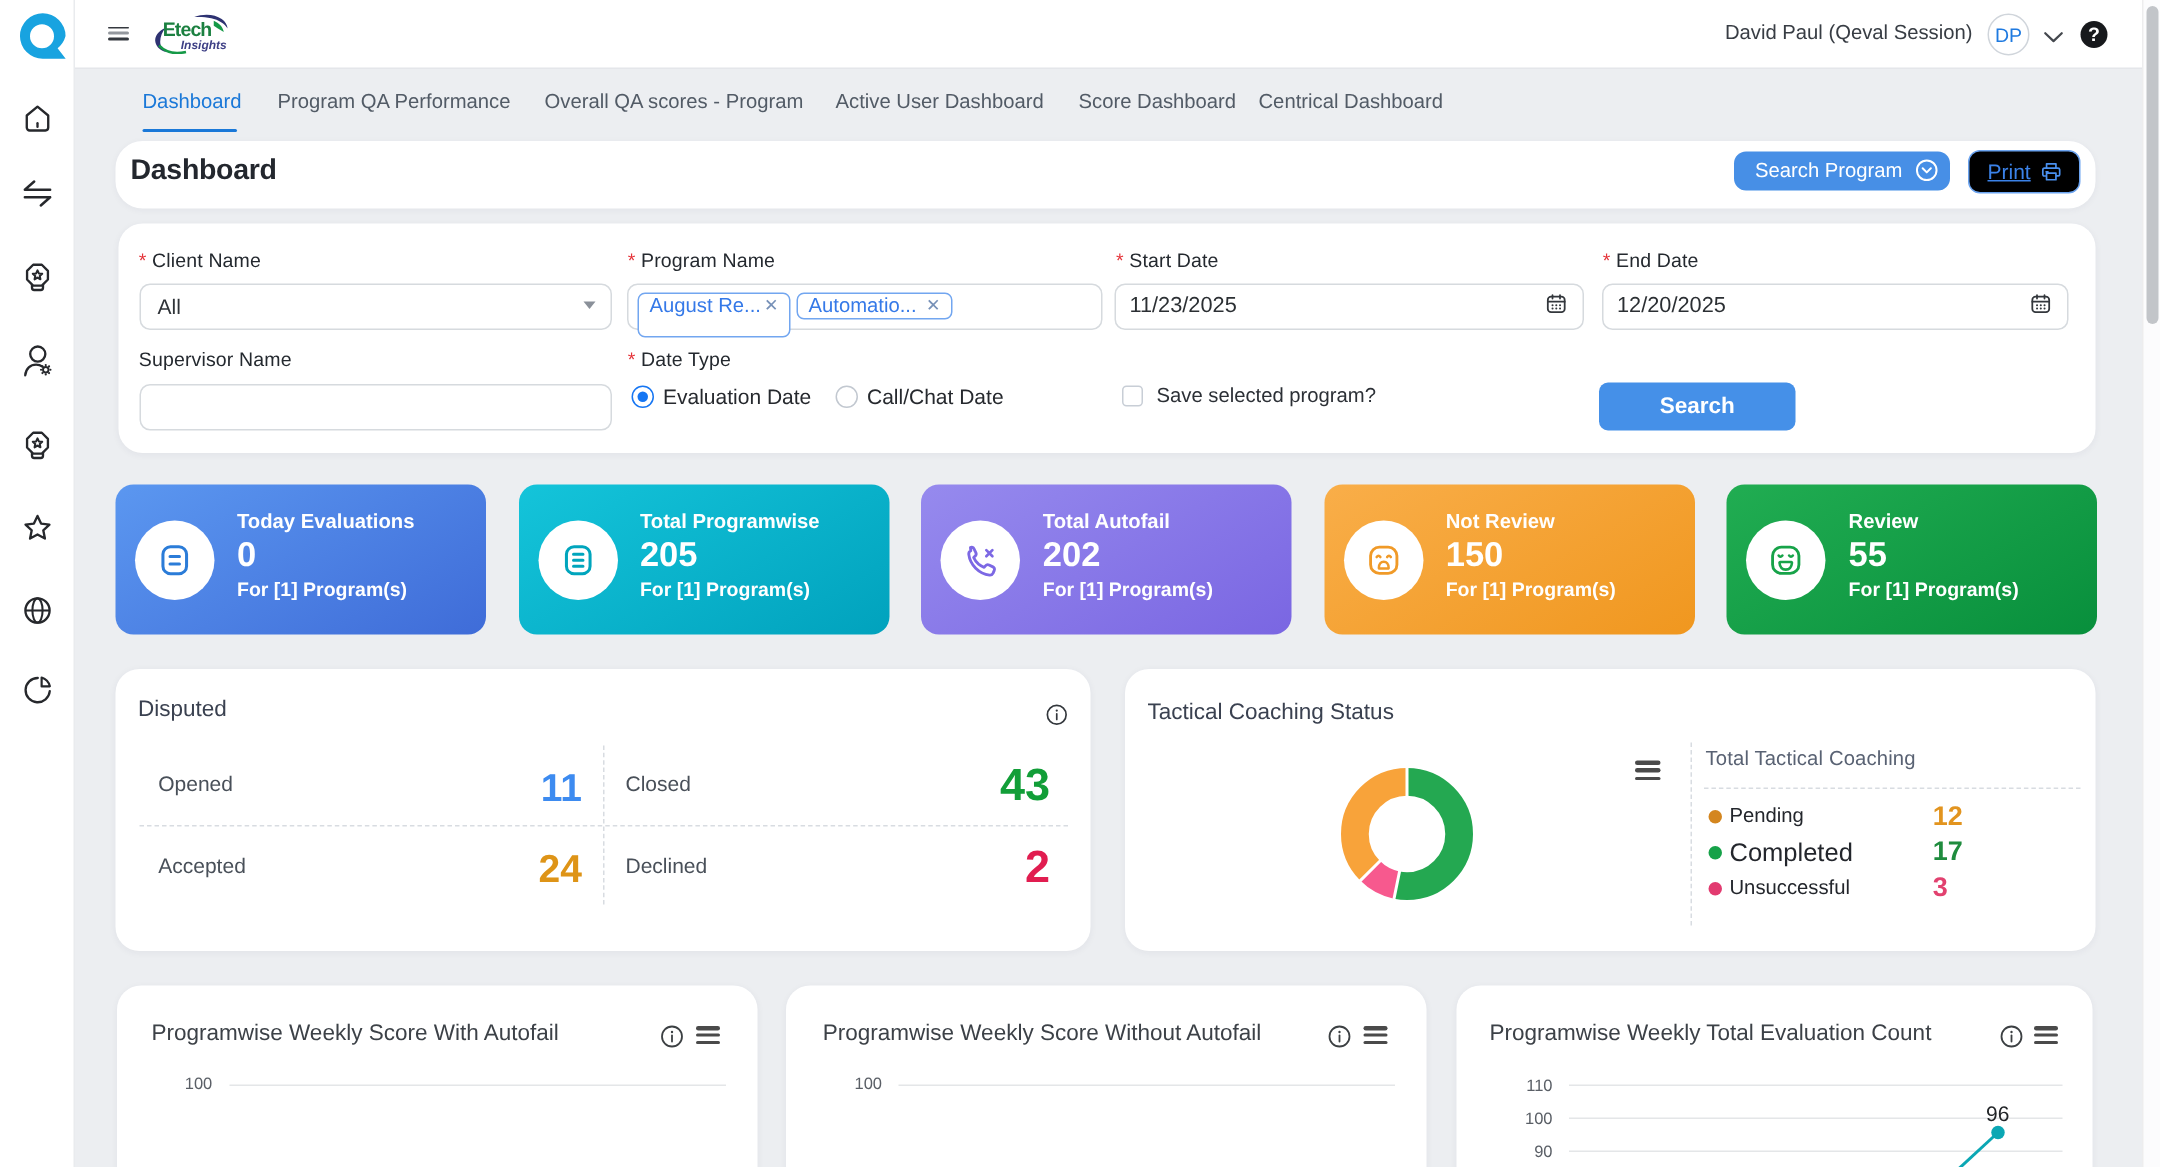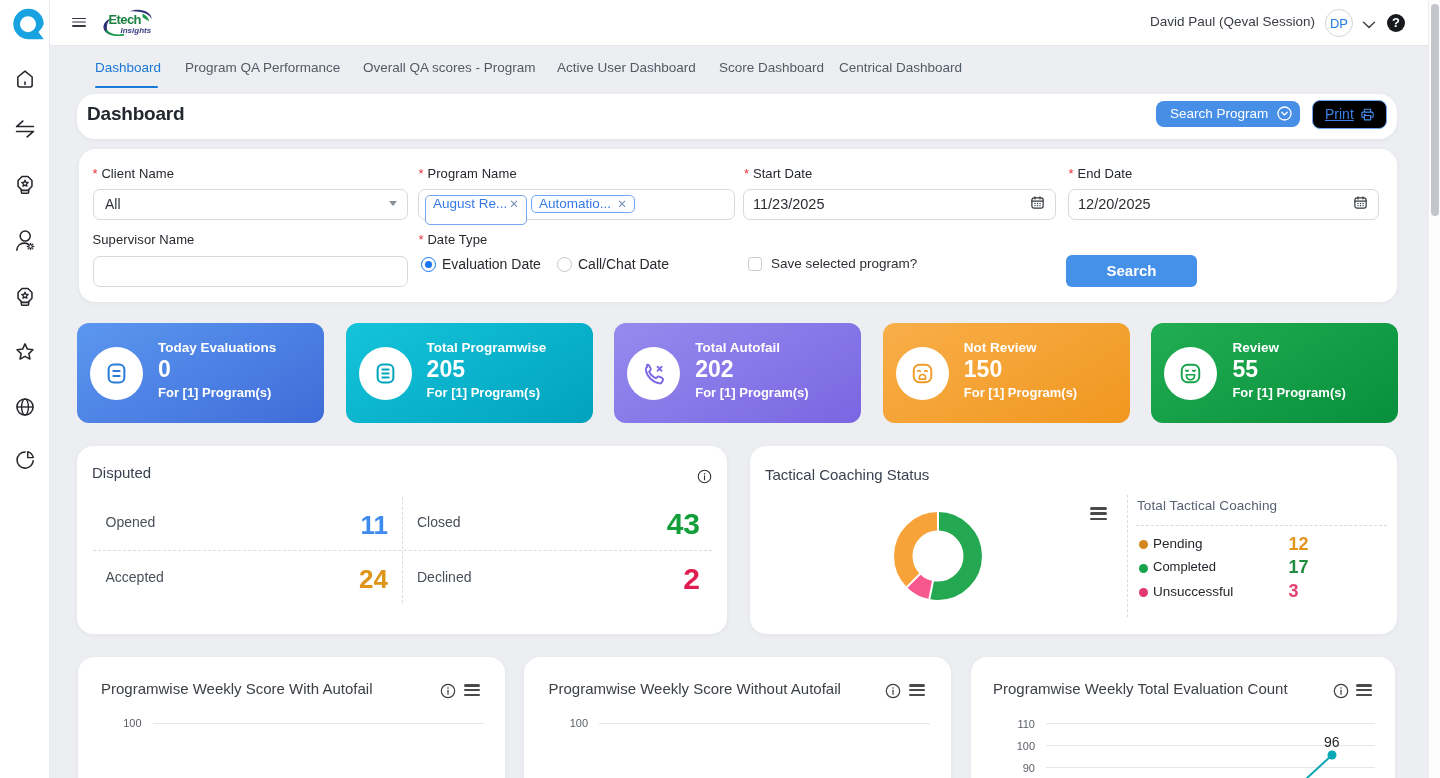--- a/index.html
+++ b/index.html
@@ -250,21 +250,21 @@
   <div style="width:17px;height:2.8px;background:#4a4a4a;border-radius:2px;"></div>
 </div>
 <div class="dash-v" style="left:1126.5px;top:495px;height:122px;"></div>
 <div class="abs" style="left:1137px;top:498px;font-size:13.5px;color:#596273;letter-spacing:0.1px;">Total Tactical Coaching</div>
 <div class="abs" style="left:1365px;top:494px;width:100px;text-align:right;font-size:21px;font-weight:700;color:#1d3256;">32</div>
 <div class="dash-h" style="left:1136px;top:524.5px;width:251px;"></div>
 <div class="abs" style="left:1138.5px;top:540px;width:9px;height:9px;border-radius:50%;background:#d4861f;"></div>
 <div class="abs" style="left:1153px;top:536px;font-size:13.5px;color:#23262c;">Pending</div>
 <div class="leg-val" style="left:1288.5px;top:533.5px;width:100px;color:#e2941f;">12</div>
 <div class="abs" style="left:1138.5px;top:563.5px;width:9px;height:9px;border-radius:50%;background:#16a249;"></div>
-<div class="abs" style="left:1153px;top:559px;font-size:13px;color:#23262c;">Completed</div>
+<div class="abs" style="left:1153px;top:559px;font-size:17px;color:#23262c;">Completed</div>
 <div class="leg-val" style="left:1288.5px;top:557px;width:100px;color:#1f8c3e;">17</div>
 <div class="abs" style="left:1138.5px;top:588px;width:9px;height:9px;border-radius:50%;background:#e23a70;"></div>
 <div class="abs" style="left:1153px;top:583.5px;font-size:13.5px;color:#23262c;">Unsuccessful</div>
 <div class="leg-val" style="left:1288.5px;top:581px;width:100px;color:#e2416f;">3</div>
 
 <div class="card" style="left:78px;top:657px;width:427px;height:240px;"></div>
 <div class="card" style="left:524px;top:657px;width:427px;height:240px;"></div>
 <div class="card" style="left:971px;top:657px;width:424px;height:240px;"></div>
 <div class="ctitle" style="left:101px;top:680px;">Programwise Weekly Score With Autofail</div>
 <div class="ctitle" style="left:548.5px;top:680px;">Programwise Weekly Score Without Autofail</div>

